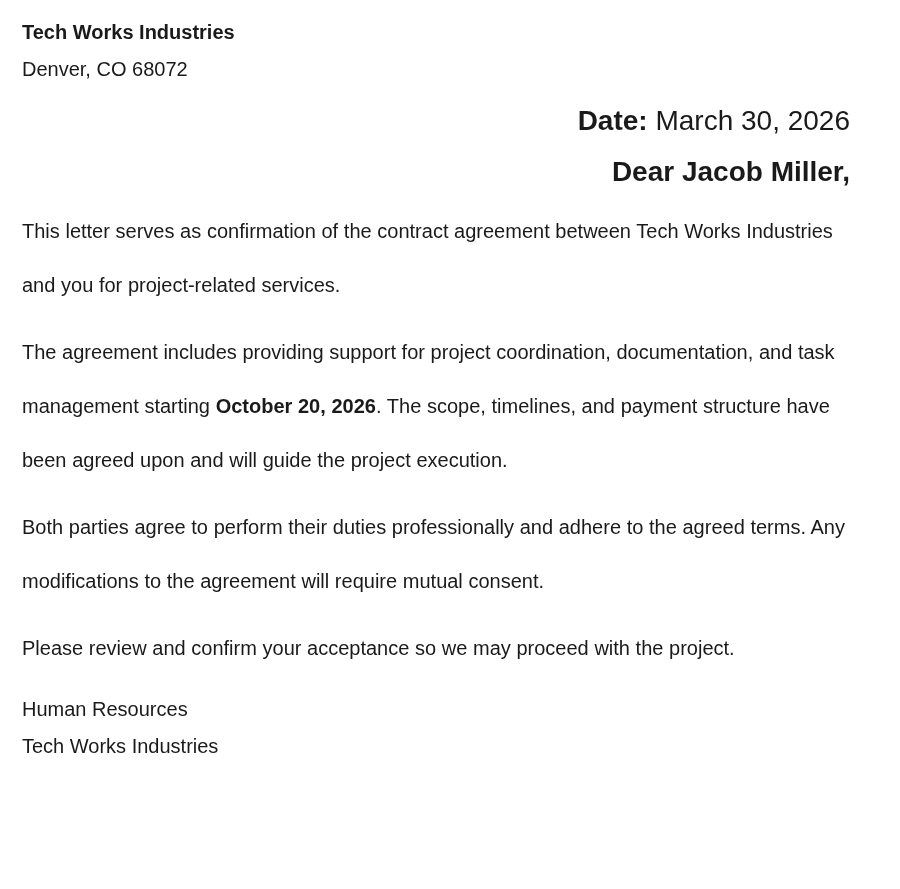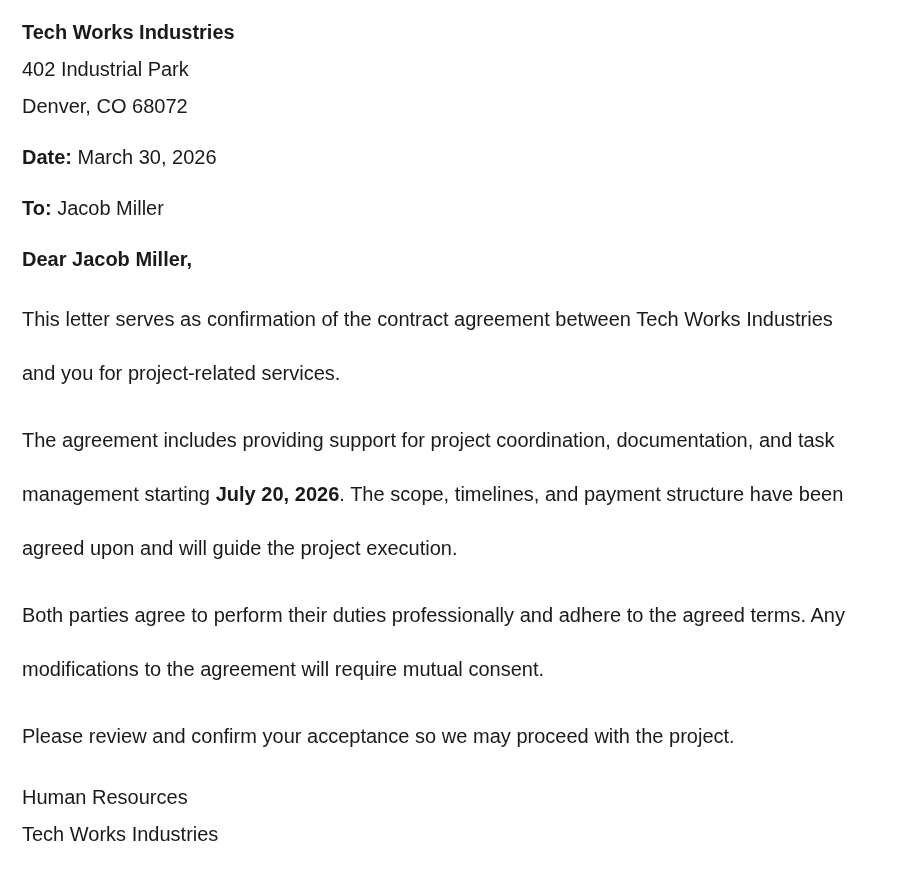--- a/index.html
+++ b/index.html
@@ -43,23 +43,24 @@
   
   .addr-block {
     margin-bottom: 14px;
   }
   .addr-block .line {
     line-height: 37px;
   }
 
   
   .meta-row {
-    font-size: 20px;
+    font-size: 28px;
     line-height: 37px;
     margin: 0 0 14px 0;
+    text-align: right;
   }
   .meta-label {
     font-weight: 700;
   }
   .meta-value {
     font-weight: 400;
   }
 
   
   .para {
@@ -86,41 +87,37 @@
   }
 </style>
 </head>
 <body>
 
 <div class="page">
   <div class="letter">
 
     <div class="block addr-block">
       <div class="line bold">Tech Works Industries</div>
-      <div class="line">402 Industrial Park</div>
       <div class="line">Denver, CO 68072</div>
     </div>
 
     <div class="meta-row">
       <span class="meta-label">Date:</span><span class="meta-value"> March 30, 2026</span>
     </div>
 
-    <div class="meta-row">
-      <span class="meta-label">To:</span><span class="meta-value"> Jacob Miller</span>
-    </div>
 
 
     <div class="meta-row">
       <span class="meta-label">Dear Jacob Miller,</span>
     </div>
 
     <p class="para">This letter serves as confirmation of the contract agreement between Tech Works Industries and you for project-related services.</p>
 
     <p class="para">
-      <span>The agreement includes providing support for project coordination, documentation, and task management starting </span><span class="bold">July 20, 2026</span><span>. The scope, timelines, and payment structure have been agreed upon and will guide the project execution.</span>
+      <span>The agreement includes providing support for project coordination, documentation, and task management starting </span><span class="bold">October 20, 2026</span><span>. The scope, timelines, and payment structure have been agreed upon and will guide the project execution.</span>
     </p>
 
     <p class="para">Both parties agree to perform their duties professionally and adhere to the agreed terms. Any modifications to the agreement will require mutual consent.</p>
 
     <p class="para">Please review and confirm your acceptance so we may proceed with the project.</p>
 
     <div class="block sig-block">
       <div class="line">Human Resources</div>
       <div class="line">Tech Works Industries</div>
     </div>

